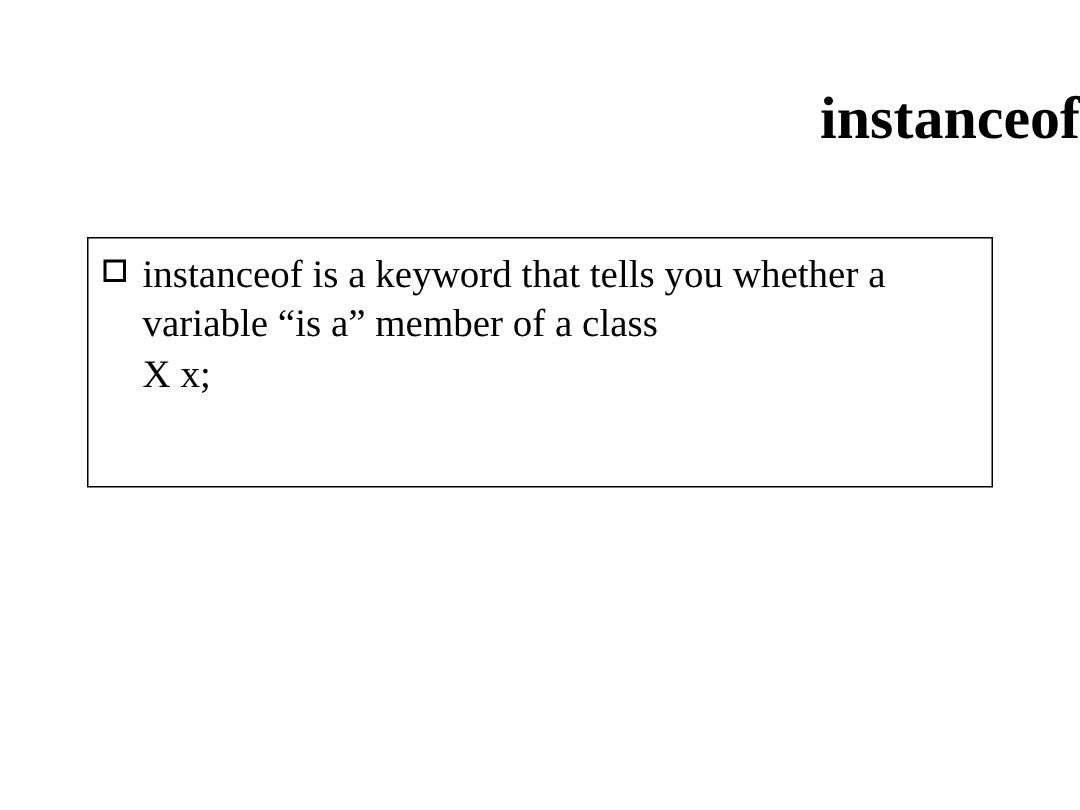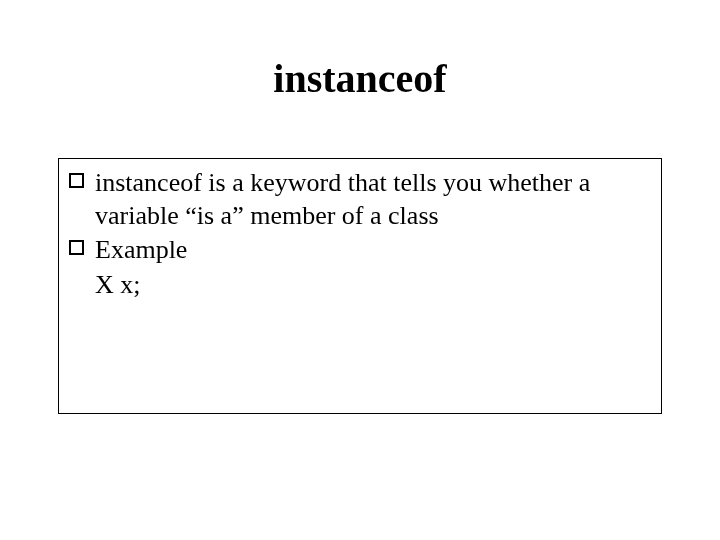--- a/index.html
+++ b/index.html
@@ -16,30 +16,30 @@
     width: 720px;
     height: 540px;
     position: relative;
     box-sizing: border-box;
   }
   .title {
     position: absolute;
     top: 55px;
     left: 0;
     width: 720px;
-    text-align: center;
+    text-align: right;
     font-size: 40px;
     font-weight: bold;
   }
   .content-box {
     position: absolute;
     top: 158px;
     left: 58px;
     width: 604px;
-    height: 256px;
+    height: 167px;
     border: 1px solid #000000;
     box-sizing: border-box;
     padding: 8px 10px 8px 10px;
   }
   .item {
     font-size: 26px;
     line-height: 1.25;
     margin: 0 0 2px 0;
     display: flex;
     align-items: flex-start;
@@ -75,23 +75,17 @@
 
   <div class="content-box">
 
     <div class="item">
       <span class="bullet-col">
           <span class="bullet-square"></span>
         </span>
       <span class="text-col">instanceof is a keyword that tells you whether a variable “is a” member of a class</span>
     </div>
 
-    <div class="item">
-      <span class="bullet-col">
-          <span class="bullet-square"></span>
-        </span>
-      <span class="text-col">Example</span>
-    </div>
 
     <div class="sub">X x;</div>
 
   </div>
 </div>
 
 </body></html>

